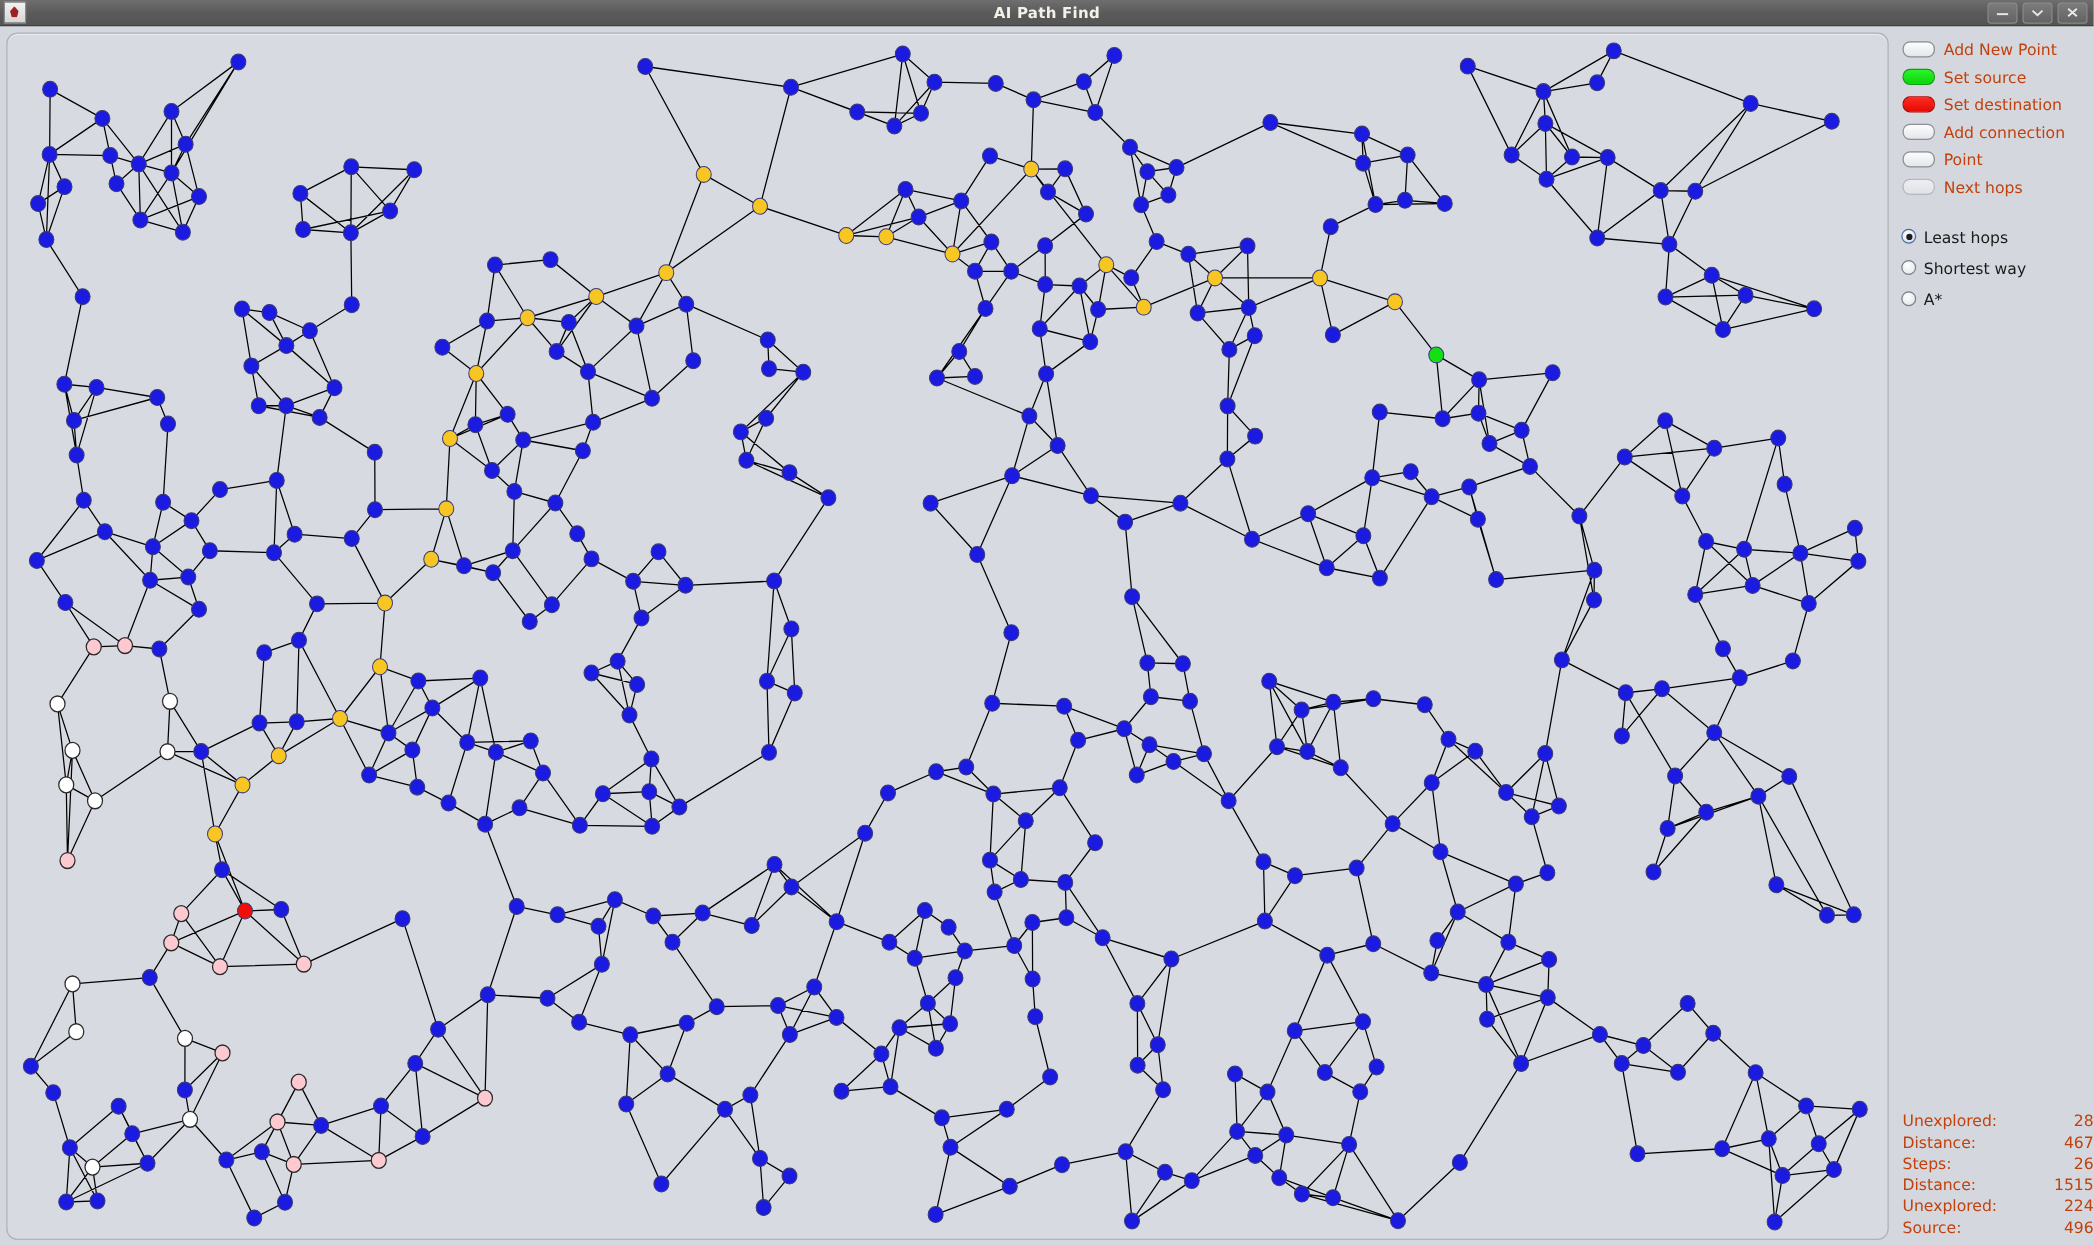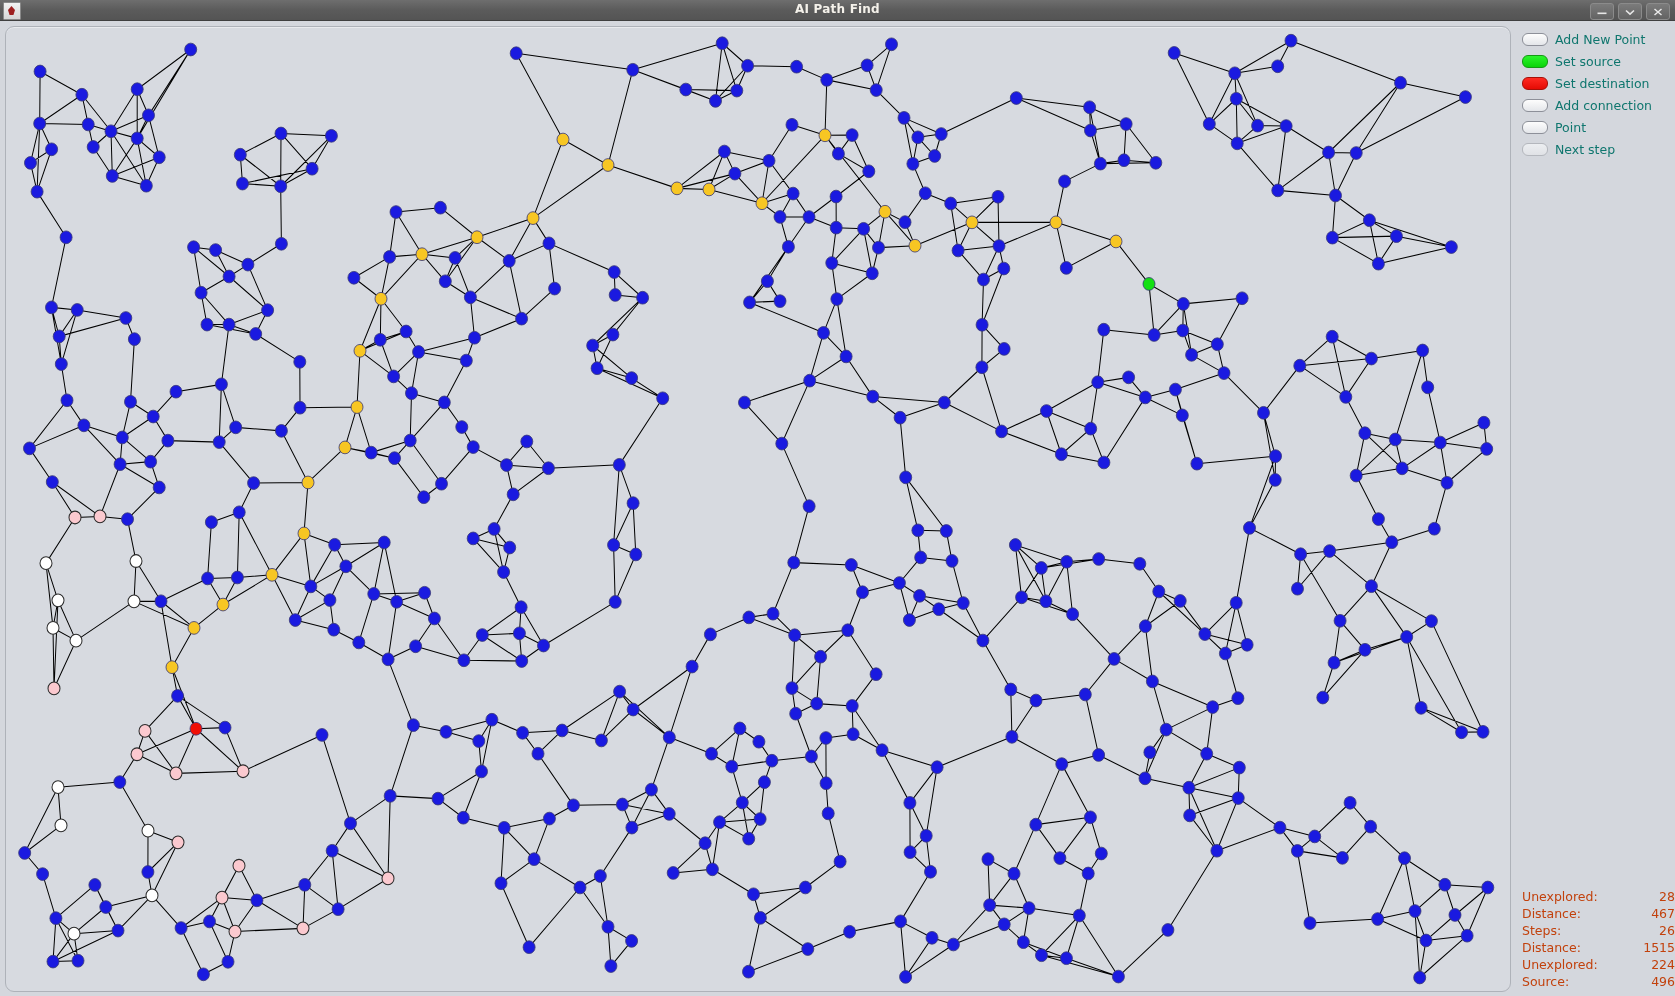--- a/index.html
+++ b/index.html
@@ -23,21 +23,21 @@
   }
 
   
   .titlebar {
     position: relative;
     height: 21px;
     min-height: 21px;
     background: linear-gradient(to bottom, #6e6e6e 0%, #5b5b5b 50%, #545454 100%);
     border-bottom: 1px solid #3f3f3f;
     display: flex;
-    align-items: flex-end;
+    align-items: center;
     box-sizing: border-box;
   }
   .title-icon {
     width: 16px;
     height: 16px;
     margin-left: 3px;
     background: linear-gradient(to bottom, #f2f2f2, #d6d6d6);
     border: 1px solid #8a8a8a;
     border-radius: 1px;
     position: relative;
@@ -143,21 +143,21 @@
     width: 26px; height: 13px;
     border-radius: 6px;
     border: 1px solid #8d9099;
     flex: 0 0 auto;
     box-sizing: border-box;
   }
   .swatch.plain { background: linear-gradient(to bottom, #fdfdfd, #e4e6ea); }
   .swatch.green { background: linear-gradient(to bottom, #2bf42b, #0ad40a); border-color:#149914; }
   .swatch.red   { background: linear-gradient(to bottom, #ff2a22, #e40b04); border-color:#a61008; }
   .swatch.flat  { background: linear-gradient(to bottom, #eceef1, #e0e2e6); border-color:#b4b7bd; }
-  .tool-label { font-size: 12.5px; color: #0f766e; white-space: nowrap; }
+  .tool-label { font-size: 12.5px; color: #c2410c; white-space: nowrap; }
 
   .radio-list { margin-top: 20px; padding-left: 8px; display:flex; flex-direction:column; gap:7px; }
   .radio-row { display:flex; align-items:center; gap:6px; height:18px; cursor:default; }
   .radio {
     width: 12px; height: 12px; border-radius: 50%;
     border: 1px solid #7d818a;
     background: radial-gradient(circle at 40% 35%, #ffffff, #dfe1e6);
     position: relative; flex: 0 0 auto; box-sizing: border-box;
   }
   .radio.checked::after {
@@ -740,24 +740,38 @@
         <div class="tool-row">
           <span class="swatch plain"></span>
           <span class="tool-label">Add connection</span>
         </div>
         <div class="tool-row">
           <span class="swatch plain"></span>
           <span class="tool-label">Point</span>
         </div>
         <div class="tool-row">
           <span class="swatch flat"></span>
-          <span class="tool-label">Next step</span>
+          <span class="tool-label">Next hops</span>
         </div>
       </div>
 
+      <div class="radio-list">
+        <div class="radio-row">
+          <span class="radio checked"></span>
+          <span class="radio-label">Least hops</span>
+        </div>
+        <div class="radio-row">
+          <span class="radio"></span>
+          <span class="radio-label">Shortest way</span>
+        </div>
+        <div class="radio-row">
+          <span class="radio"></span>
+          <span class="radio-label">A*</span>
+        </div>
+      </div>
 
       <div class="stats">
         <span class="stat-key">Unexplored:</span>
         <span class="stat-val">28</span>
         <span class="stat-key">Distance:</span>
         <span class="stat-val">467</span>
         <span class="stat-key">Steps:</span>
         <span class="stat-val">26</span>
         <span class="stat-key">Distance:</span>
         <span class="stat-val">1515</span>

